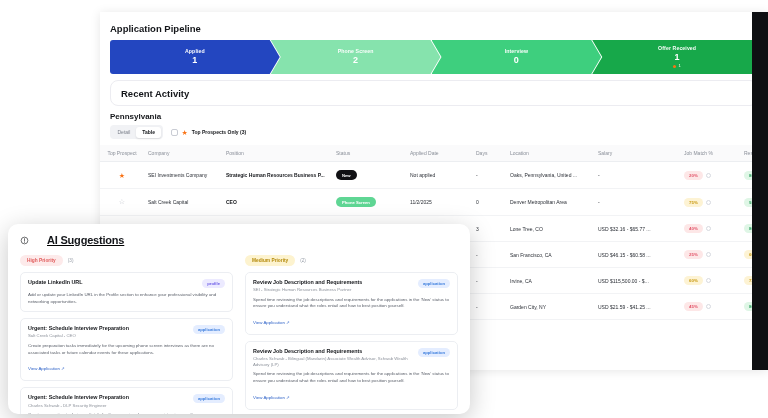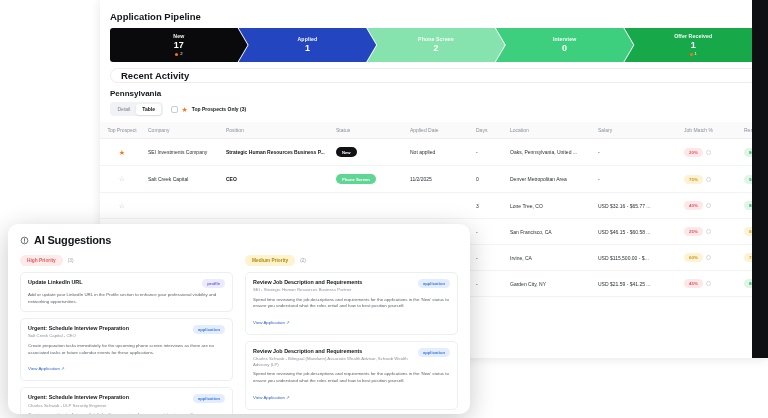--- a/index.html
+++ b/index.html
@@ -6,21 +6,21 @@
   html, body {
     width: 768px; height: 418px;
     background: #ffffff;
     font-family: "Liberation Sans", sans-serif;
     overflow: hidden;
   }
   #root { position: relative; width: 768px; height: 418px; background:#ffffff; }
 
   
   .dashboard {
-    position: absolute; left: 100px; top: 0px;
+    position: absolute; left: 100px; top: 12px;
     width: 668px; height: 358px;
     background: #ffffff;
     box-shadow: 0 1px 10px rgba(0,0,0,0.10);
   }
   .panel-card {
     background:#ffffff; border:1px solid #ececf1; border-radius:8px;
     margin: 0 10px;
   }
   .panel-title {
     font-size: 9.5px; font-weight: bold; color:#14161a;
@@ -36,21 +36,21 @@
     color:#ffffff; margin-right: -9px;
     clip-path: polygon(0 0, calc(100% - 10px) 0, 100% 50%, calc(100% - 10px) 100%, 0 100%, 10px 50%);
   }
   .stage:first-child { clip-path: polygon(0 0, calc(100% - 10px) 0, 100% 50%, calc(100% - 10px) 100%, 0 100%); border-radius:3px 0 0 3px;}
   .stage-label { font-size:5.2px; font-weight:bold; letter-spacing:.1px; line-height:1; margin-bottom:2px; opacity:.97;}
   .stage-count { font-size:9px; font-weight:bold; line-height:1; }
   .stage-badge { display:flex; align-items:center; gap:2px; margin-top:2px; font-size:4.2px; line-height:1; }
   .stage-dot { width:3px; height:3px; border-radius:50%; background:#f97316; display:inline-block; }
 
   
-  .recent { height: 15px; display:flex; align-items:center; }
+  .recent { height: 26px; display:flex; align-items:center; }
   .recent .panel-title { padding: 0 10px; }
 
   
   .apps-head { padding: 6px 10px 4px 10px; font-size:8px; font-weight:bold; color:#14161a; }
   .apps-controls { display:flex; align-items:center; gap:8px; padding: 0 10px 6px 10px; }
   .seg { display:flex; align-items:center; background:#f1f2f5; border-radius:4px; padding:1.5px; }
   .seg-btn { font-size:5px; color:#7a7f8a; padding:2.5px 6px; border-radius:3px; cursor:pointer; }
   .seg-btn.active { background:#ffffff; color:#14161a; font-weight:bold; box-shadow:0 1px 2px rgba(0,0,0,.10); }
   .chk-wrap { display:flex; align-items:center; gap:4px; }
   .chk { width:7px; height:7px; border:1px solid #c9ccd4; border-radius:2px; background:#fff; }
@@ -91,21 +91,21 @@
   
   .dash-edge { position:absolute; right:0; top:0; width:16px; height:100%; background:#0e0f12; }
 
   
   .ai-panel {
     position:absolute; left:8px; top:224px; width:462px; height:190px;
     background:#ffffff; border-radius:10px;
     box-shadow: 0 6px 26px rgba(0,0,0,0.22);
     padding: 10px 12px; overflow:hidden;
   }
-  .ai-title-row { display:flex; align-items:center; gap:5px; margin-bottom:9px; }
+  .ai-title-row { display:flex; align-items:center; gap:18px; margin-bottom:9px;text-decoration:underline; }
   .ai-title { font-size:11px; font-weight:bold; color:#14161a; letter-spacing:-.2px; }
   .ai-cols { display:flex; gap:12px; }
   .ai-col { flex:1 1 0; min-width:0; }
   .prio-row { display:flex; align-items:center; gap:5px; margin-bottom:6px; }
   .prio { font-size:4.8px; font-weight:bold; padding:3px 7px; border-radius:9px; }
   .prio-high { background:#fdeaea; color:#e05a5a; }
   .prio-med { background:#fdf3cf; color:#b58b0d; }
   .prio-count { font-size:4.6px; color:#9aa0aa; }
   .sugg {
     border:1px solid #eceef2; border-radius:5px; padding:6px 7px; margin-bottom:6px; background:#fff;
@@ -122,25 +122,20 @@
 </head>
 <body>
 
 <div id="root">
 
   <div class="dashboard">
 
     <div class="pipeline-wrap">
       <div class="panel-title">Application Pipeline</div>
       <div class="pipeline" id="pipeline">
-          <div class="stage" style="background: rgb(10, 10, 12);">
-            <div class="stage-label">New</div>
-            <div class="stage-count">17</div>
-            <div class="stage-badge"><span class="stage-dot"></span>2</div>
-          </div>
           <div class="stage" style="background: rgb(35, 70, 192);">
             <div class="stage-label">Applied</div>
             <div class="stage-count">1</div>
           </div>
           <div class="stage" style="background: rgb(134, 227, 173);">
             <div class="stage-label">Phone Screen</div>
             <div class="stage-count">2</div>
           </div>
           <div class="stage" style="background: rgb(62, 207, 126);">
             <div class="stage-label">Interview</div>

